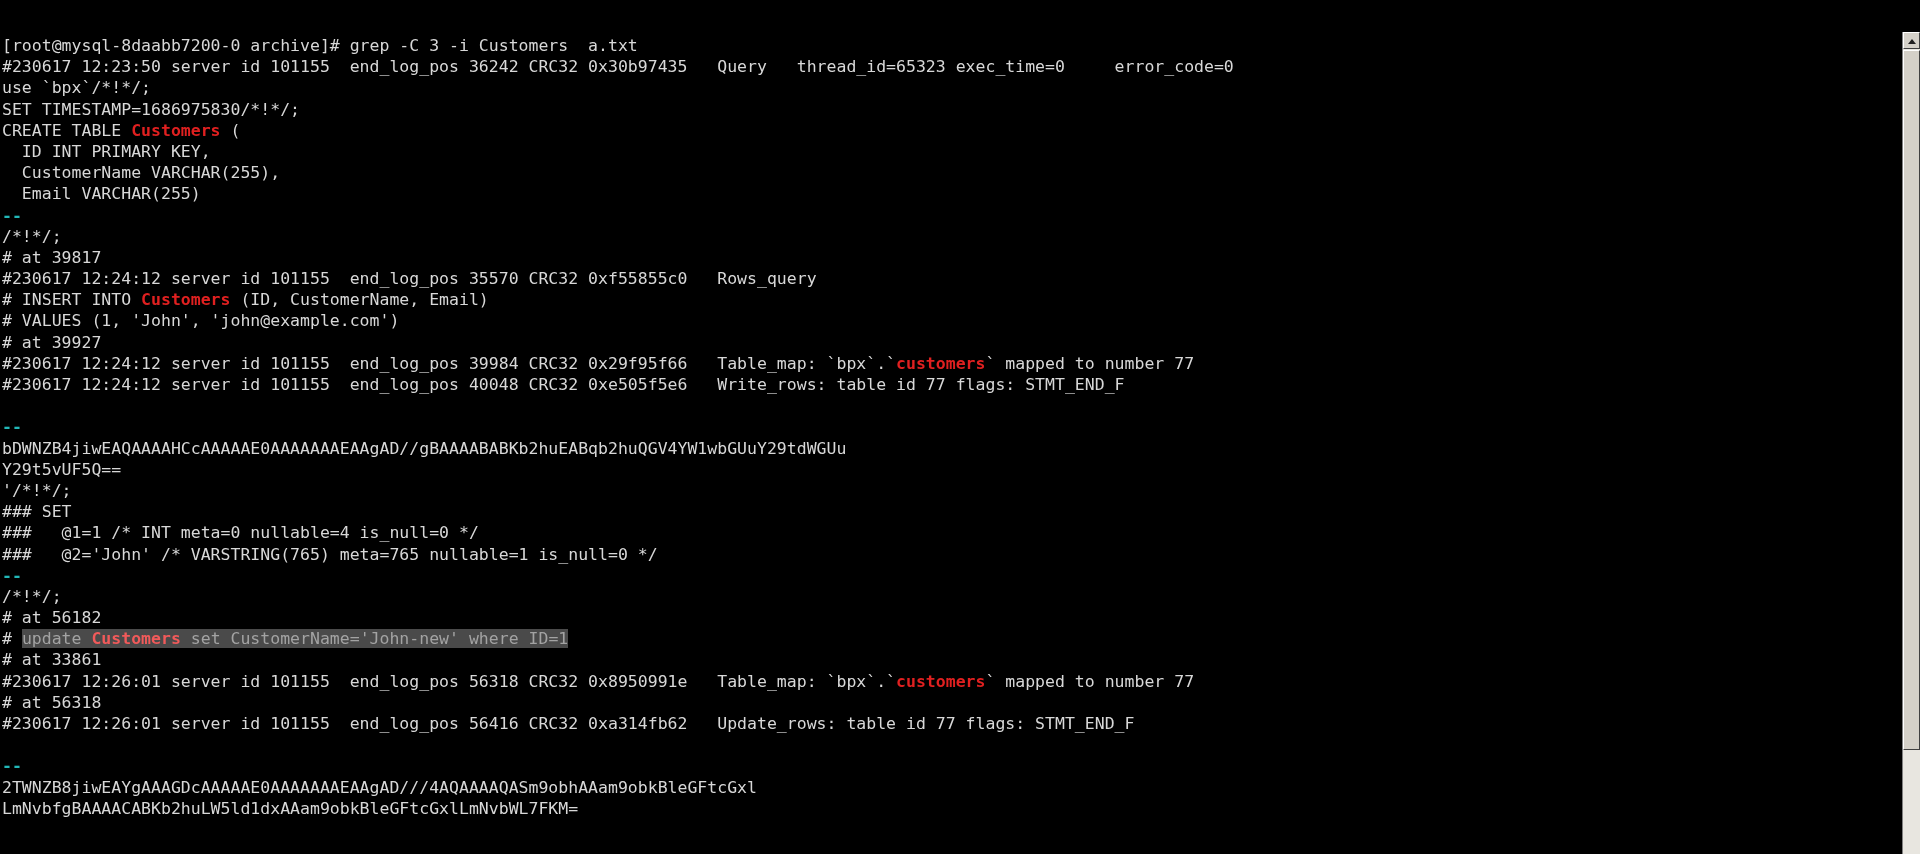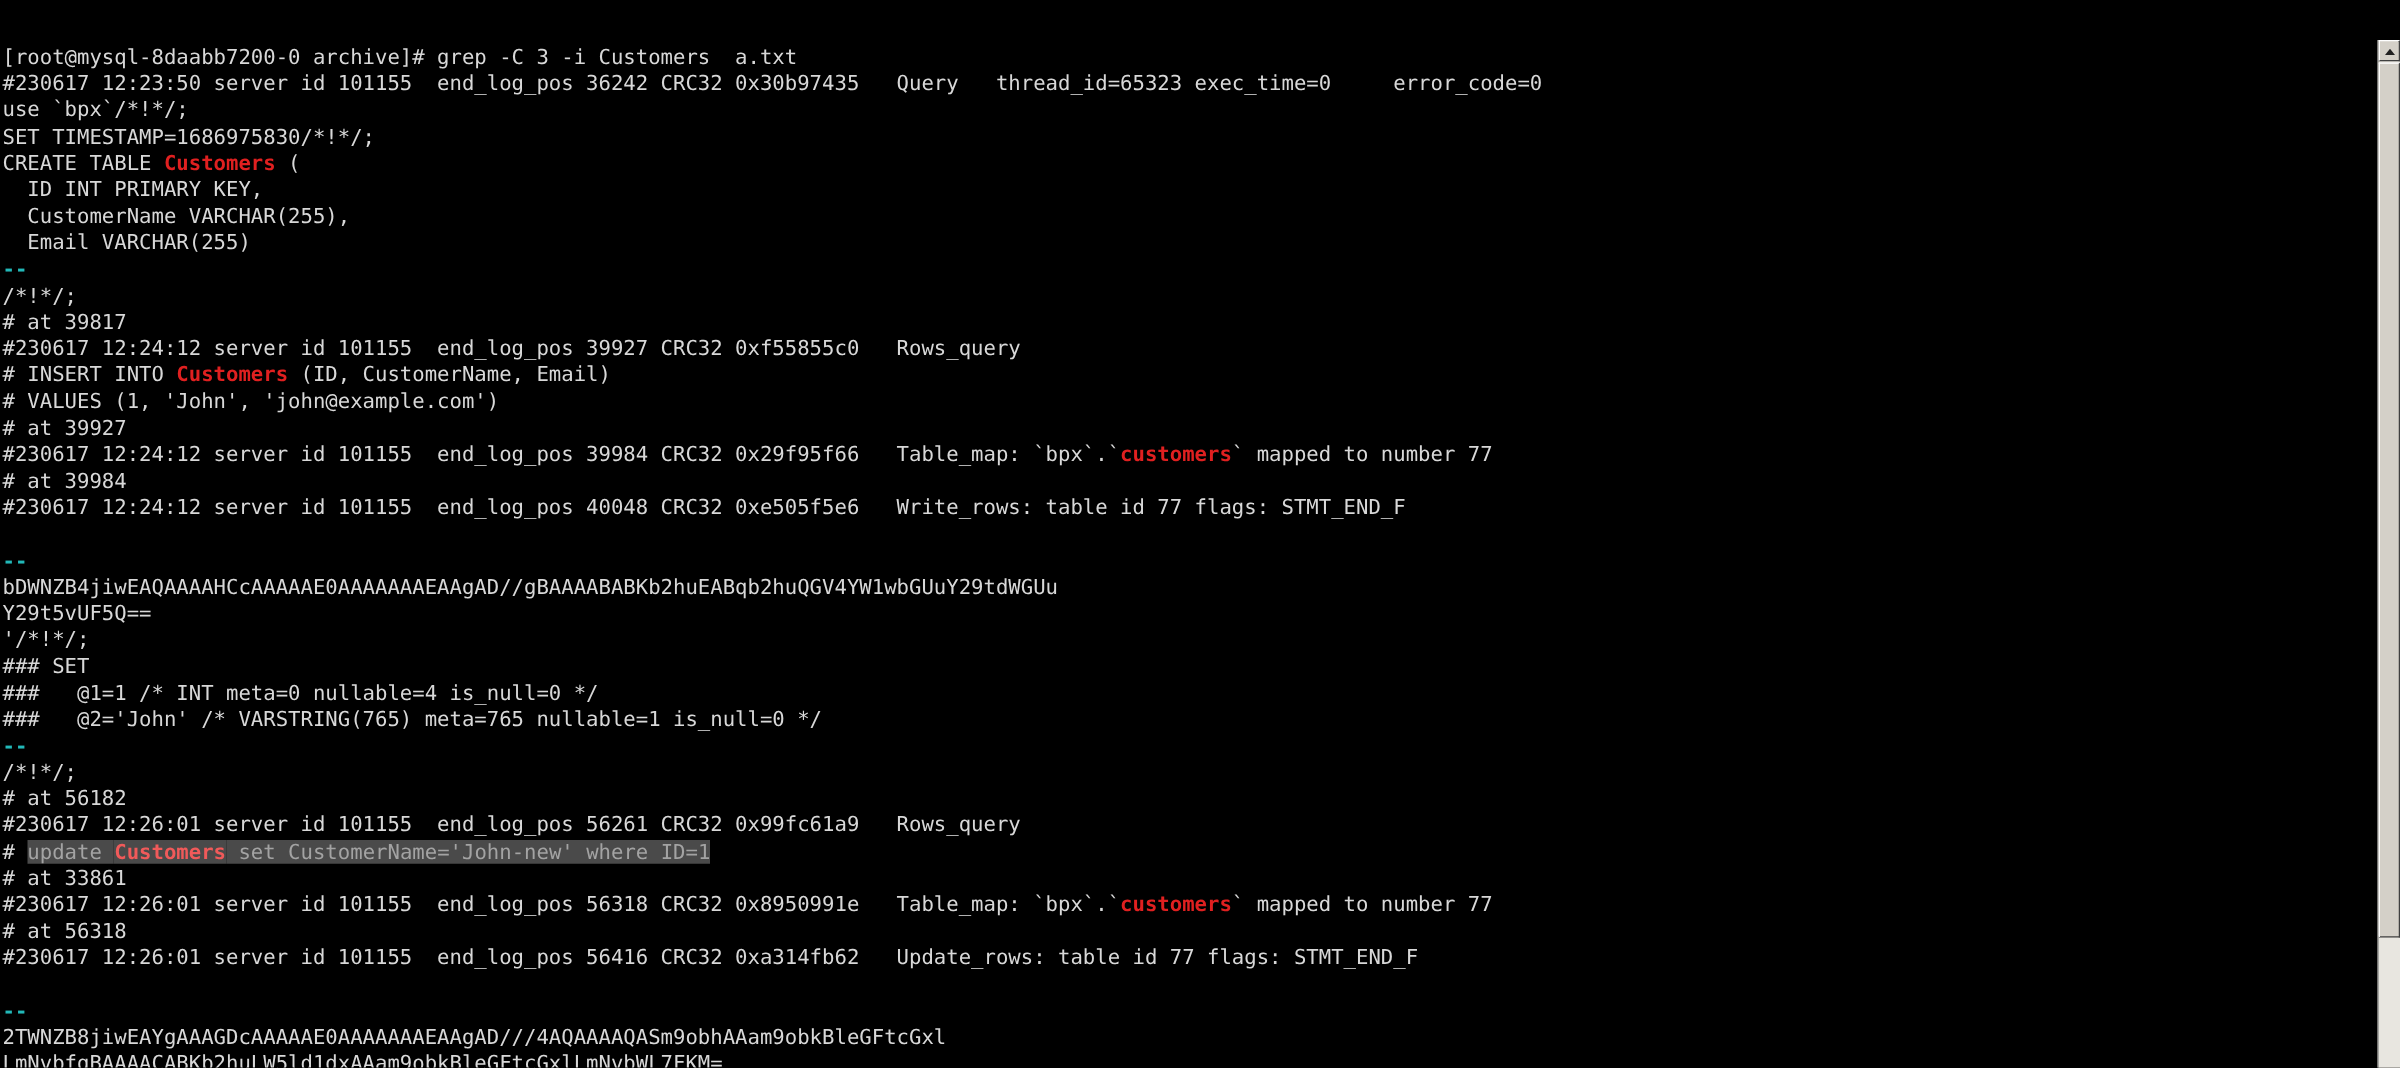--- a/index.html
+++ b/index.html
@@ -144,39 +144,37 @@
       <div class="line"><span class="c-default">#230617 12:23:50 server id 101155  end_log_pos 36242 CRC32 0x30b97435   Query   thread_id=65323 exec_time=0     error_code=0</span></div>
       <div class="line"><span class="c-default">use `bpx`/*!*/;</span></div>
       <div class="line"><span class="c-default">SET TIMESTAMP=1686975830/*!*/;</span></div>
       <div class="line"><span class="c-default">CREATE TABLE </span><span class="c-match">Customers</span><span class="c-default"> (</span></div>
       <div class="line"><span class="c-default">  ID INT PRIMARY KEY,</span></div>
       <div class="line"><span class="c-default">  CustomerName VARCHAR(255),</span></div>
       <div class="line"><span class="c-default">  Email VARCHAR(255)</span></div>
       <div class="line"><span class="c-sep">--</span></div>
       <div class="line"><span class="c-default">/*!*/;</span></div>
       <div class="line"><span class="c-default"># at 39817</span></div>
-      <div class="line"><span class="c-default">#230617 12:24:12 server id 101155  end_log_pos 39927 CRC32 0xf55855c0   Rows_query</span></div>
+      <div class="line"><span class="c-default">#230617 12:24:12 server id 101155  end_log_pos 35570 CRC32 0xf55855c0   Rows_query</span></div>
       <div class="line"><span class="c-default"># INSERT INTO </span><span class="c-match">Customers</span><span class="c-default"> (ID, CustomerName, Email)</span></div>
       <div class="line"><span class="c-default"># VALUES (1, 'John', 'john@example.com')</span></div>
       <div class="line"><span class="c-default"># at 39927</span></div>
       <div class="line"><span class="c-default">#230617 12:24:12 server id 101155  end_log_pos 39984 CRC32 0x29f95f66   Table_map: `bpx`.`</span><span class="c-match">customers</span><span class="c-default">` mapped to number 77</span></div>
-      <div class="line"><span class="c-default"># at 39984</span></div>
       <div class="line"><span class="c-default">#230617 12:24:12 server id 101155  end_log_pos 40048 CRC32 0xe505f5e6   Write_rows: table id 77 flags: STMT_END_F</span></div>
       <div class="line"><span class="c-default"></span></div>
       <div class="line"><span class="c-sep">--</span></div>
       <div class="line"><span class="c-default">bDWNZB4jiwEAQAAAAHCcAAAAAE0AAAAAAAEAAgAD//gBAAAABABKb2huEABqb2huQGV4YW1wbGUuY29tdWGUu</span></div>
       <div class="line"><span class="c-default">Y29t5vUF5Q==</span></div>
       <div class="line"><span class="c-default">'/*!*/;</span></div>
       <div class="line"><span class="c-default">### SET</span></div>
       <div class="line"><span class="c-default">###   @1=1 /* INT meta=0 nullable=4 is_null=0 */</span></div>
       <div class="line"><span class="c-default">###   @2='John' /* VARSTRING(765) meta=765 nullable=1 is_null=0 */</span></div>
       <div class="line"><span class="c-sep">--</span></div>
       <div class="line"><span class="c-default">/*!*/;</span></div>
       <div class="line"><span class="c-default"># at 56182</span></div>
-      <div class="line"><span class="c-default">#230617 12:26:01 server id 101155  end_log_pos 56261 CRC32 0x99fc61a9   Rows_query</span></div>
       <div class="line"><span class="c-default"># </span><span class="sel-seg">update </span><span class="sel-seg c-match">Customers</span><span class="sel-seg"> set CustomerName='John-new' where ID=1</span></div>
       <div class="line"><span class="c-default"># at 33861</span></div>
       <div class="line"><span class="c-default">#230617 12:26:01 server id 101155  end_log_pos 56318 CRC32 0x8950991e   Table_map: `bpx`.`</span><span class="c-match">customers</span><span class="c-default">` mapped to number 77</span></div>
       <div class="line"><span class="c-default"># at 56318</span></div>
       <div class="line"><span class="c-default">#230617 12:26:01 server id 101155  end_log_pos 56416 CRC32 0xa314fb62   Update_rows: table id 77 flags: STMT_END_F</span></div>
       <div class="line"><span class="c-default"></span></div>
       <div class="line"><span class="c-sep">--</span></div>
       <div class="line"><span class="c-default">2TWNZB8jiwEAYgAAAGDcAAAAAE0AAAAAAAEAAgAD///4AQAAAAQASm9obhAAam9obkBleGFtcGxl</span></div>
       <div class="line"><span class="c-default">LmNvbfgBAAAACABKb2huLW5ld1dxAAam9obkBleGFtcGxlLmNvbWL7FKM=</span></div>
     </div>

